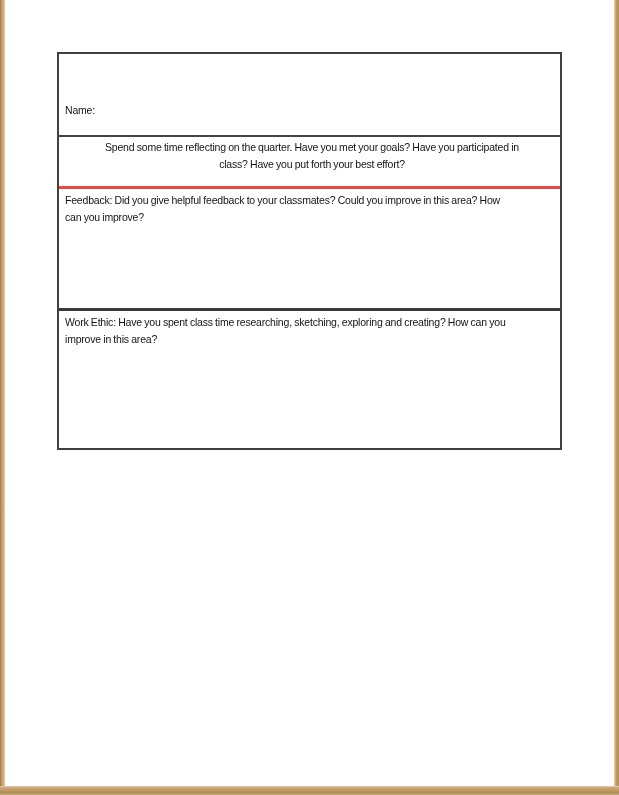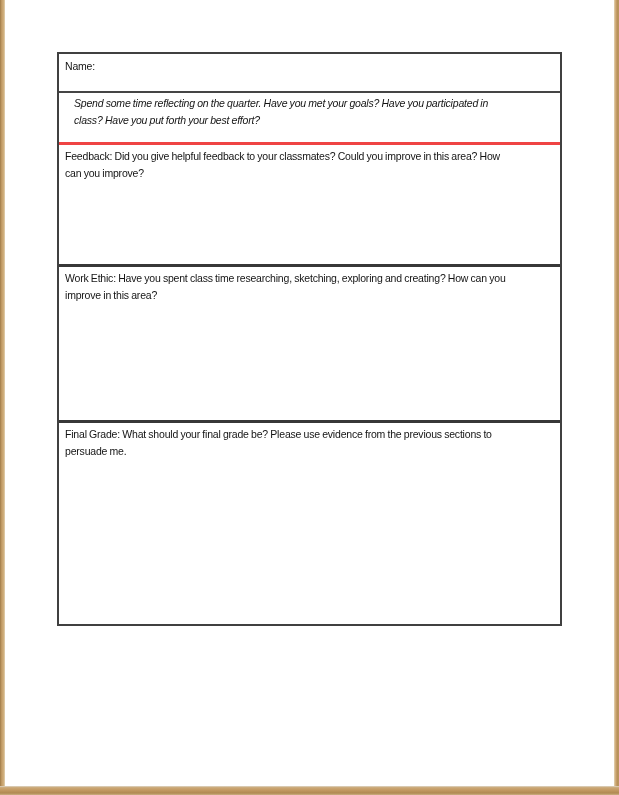--- a/index.html
+++ b/index.html
@@ -53,27 +53,27 @@
   .cell-text {
     display: block;
     font-size: 10.5px;
     line-height: 17px;
     letter-spacing: -0.2px;
     word-spacing: -0.4px;
     color: #141414;
     white-space: pre-line;
     padding: 3px 8px 0 6px;
   }
-  .row-name   { height: 37px; }
+  .row-name   { height: 37px; margin-top: 44px; }
   .row-name .cell-text { padding-top: 4px; }
   .row-intro  { height: 51px; border-top: 2px solid #454545; }
-  .row-intro .cell-text { padding: 2px 10px 0 15px; font-style: italic; }
+  .row-intro .cell-text { text-align: center; padding: 2px 10px 0 15px; }
   .row-artwork { height: 112px; border-top: 3px solid #383838; }
   .row-feedback { height: 122px; border-top: 3px solid #ef4444; }
-  .row-workethic { height: 156px; border-top: 3px solid #383838; }
+  .row-workethic { height: 140px; border-top: 3px solid #383838; }
   .row-finalgrade { height: 204px; border-top: 3px solid #383838; }
 </style>
 </head>
 <body>
 
 <div class="page">
 
   <div class="frame-left"></div>
   <div class="frame-right"></div>
   <div class="frame-bottom"></div>
@@ -93,19 +93,15 @@
     <div class="row row-feedback">
       <span class="cell-text">Feedback: Did you give helpful feedback to your classmates? Could you improve in this area? How
 can you improve?</span>
     </div>
 
     <div class="row row-workethic">
       <span class="cell-text">Work Ethic: Have you spent class time researching, sketching, exploring and creating? How can you
 improve in this area?</span>
     </div>
 
-    <div class="row row-finalgrade">
-      <span class="cell-text">Final Grade: What should your final grade be? Please use evidence from the previous sections to
-persuade me.</span>
-    </div>
 
   </div>
 </div>
 
 </body></html>

